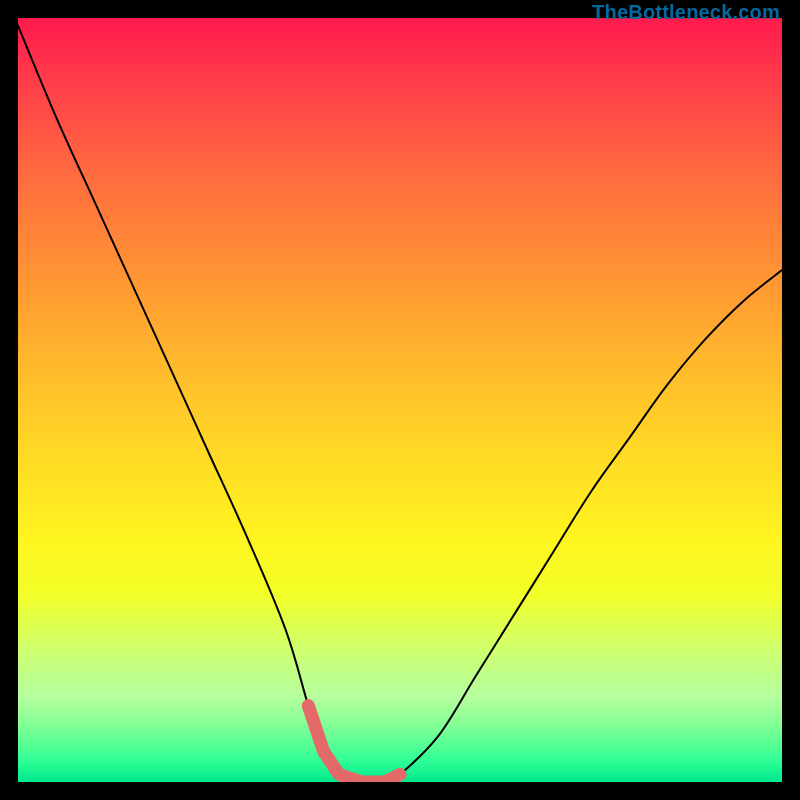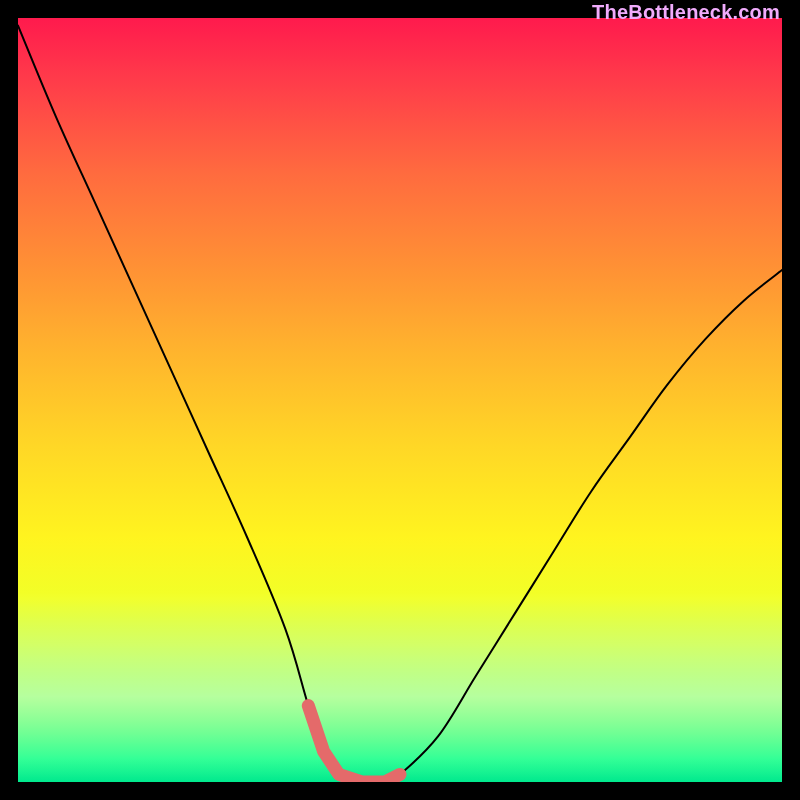--- a/index.html
+++ b/index.html
@@ -64,21 +64,21 @@
     pointer-events: none;
   }
   .svg-layer {
     position: absolute;
     inset: 0;
   }
   .watermark {
     position: absolute;
     top: 1px;
     right: 20px;
-    color: #f0abfc;
+    color: #0369a1;
     font-size: 20px;
     font-weight: 600;
     letter-spacing: 0.2px;
     user-select: none;
   }
 </style>
 </head>
 <body>
 
 <div class="frame">

